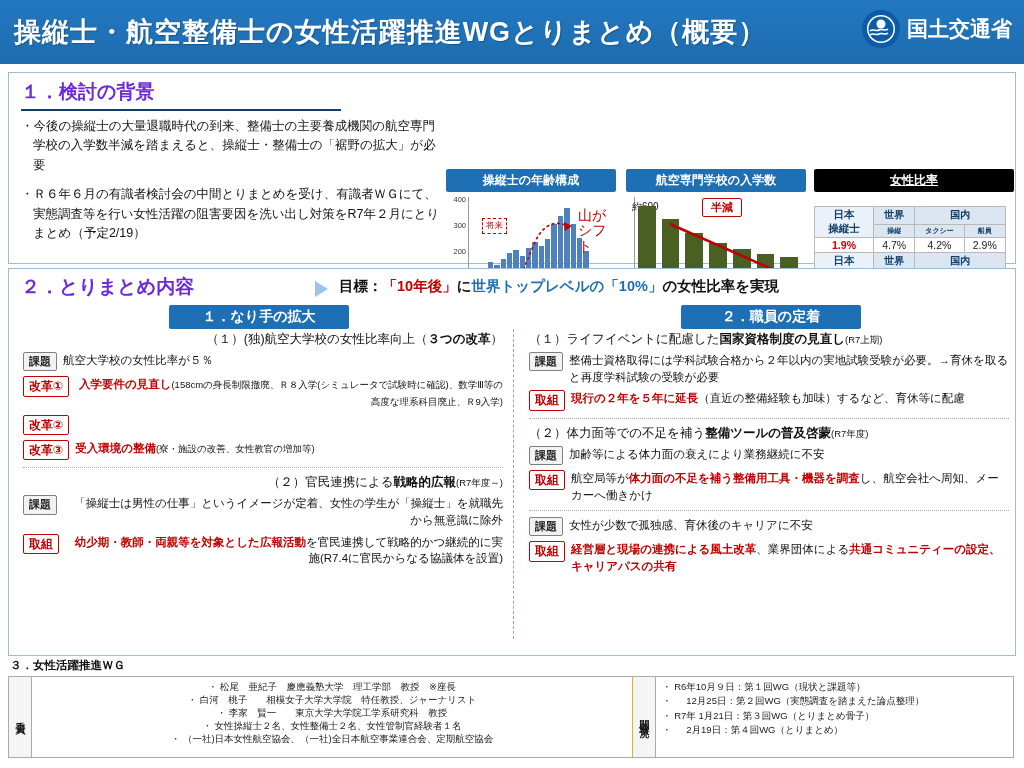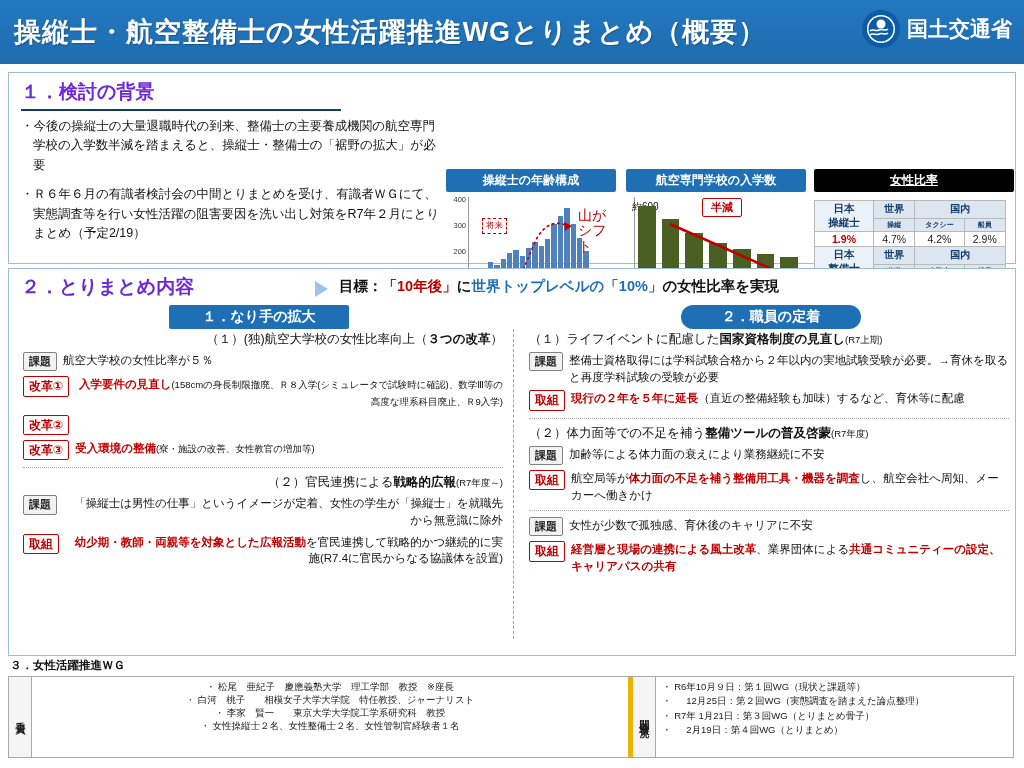--- a/index.html
+++ b/index.html
@@ -89,21 +89,21 @@
   .lbl600{position:absolute;left:6px;top:4px;font-size:10px;color:#111;}
   .halfbadge{
     position:absolute;left:76px;top:2px;background:#fff;border:1.5px solid #c00000;color:#c00000;
     font-size:11px;font-weight:bold;padding:1px 8px;border-radius:2px;
   }
   .lbl280{position:absolute;right:10px;bottom:28px;font-size:11px;font-weight:bold;color:#c00000;}
   .arrow-svg{position:absolute;left:0;top:0;width:180px;height:120px;}
 
   
   #ratioBox{left:805px;top:96px;width:200px;}
-  table.ratio{border-collapse:collapse;width:192px;margin-top:8px;font-size:10.5px;}
+  table.ratio{border-collapse:collapse;width:192px;margin-top:14px;font-size:10.5px;}
   table.ratio td,table.ratio th{border:1px solid #b9b9b9;text-align:center;padding:1px 0;}
   .rt-head{background:#dce6f1;font-weight:bold;color:#123d66;font-size:10px;}
   .rt-blue{background:#eaf1f8;font-weight:bold;color:#123d66;}
   .rt-red{color:#c00000;font-weight:bold;}
   .note-small{font-size:6.5px;color:#444;text-align:right;margin-top:2px;}
   .sub{font-size:7px;}
 
   
   .sec2{
     position:absolute;left:8px;top:268px;width:1006px;height:386px;
@@ -116,21 +116,21 @@
   .goal .blue{color:#1f6fb5;}
   .tri{
     position:absolute;left:306px;top:12px;width:0;height:0;
     border-left:13px solid #9dc3e6;border-top:8px solid transparent;border-bottom:8px solid transparent;
   }
   .colhdr{
     position:absolute;text-align:center;background:#1f6fb5;color:#fff;
     font-size:14px;font-weight:bold;padding:3px 0;border-radius:2px;
   }
   #hdrL{left:160px;top:36px;width:180px;}
-  #hdrR{left:672px;top:36px;width:180px;border-radius:12px;}
+  #hdrR{left:672px;top:36px;width:180px;}
   .colL{position:absolute;left:14px;top:62px;width:480px;text-align:right;}
   .colR{position:absolute;left:520px;top:62px;width:480px;}
   .vdiv{position:absolute;left:504px;top:60px;width:0;height:310px;border-left:1px dashed #8aa7c4;}
 
   .subttl{font-size:12.5px;color:#111;margin:0 0 4px 0;font-weight:normal;}
   .subttl b{font-weight:bold;}
   .sml{font-size:9.5px;}
   .row{display:flex;align-items:flex-start;margin-bottom:5px;}
   .chip{
     flex:0 0 auto;font-size:11px;font-weight:bold;padding:2px 5px;margin-right:6px;
@@ -148,21 +148,21 @@
     position:absolute;left:8px;top:658px;width:1006px;height:104px;
   }
   .sec3-h{font-size:11.5px;font-weight:bold;color:#111;margin:0 0 3px 2px;}
   .sec3-body{position:relative;border:1px solid #aaa;height:80px;display:flex;}
   .vlabel{
     width:22px;border-right:1px solid #aaa;display:flex;align-items:center;justify-content:center;
     font-size:10px;font-weight:bold;writing-mode:vertical-rl;letter-spacing:3px;background:#f5f5f5;
   }
   .members{flex:1;padding:3px 6px;font-size:9.5px;line-height:1.38;text-align:center;}
   .members div{white-space:nowrap;}
-  .meetings{width:380px;border-left:5px solid #eab308;display:flex;}
+  .meetings{width:380px;border-left:1px solid #eab308;display:flex;}
   .meet-list{flex:1;padding:3px 6px;font-size:9.5px;line-height:1.5;}
 </style>
 </head>
 <body>
 
 <div class="page">
 
   <div class="header">
     <div class="header-title">操縦士・航空整備士の女性活躍推進WGとりまとめ（概要）</div>
     <div class="mlit">
@@ -395,20 +395,21 @@
 
   <div class="sec3">
     <div class="sec3-h">３．女性活躍推進ＷＧ</div>
     <div class="sec3-body">
       <div class="vlabel">委員</div>
       <div class="members">
         <div>・ 松尾　亜紀子　慶應義塾大学　理工学部　教授　※座長</div>
         <div>・ 白河　桃子　　相模女子大学大学院　特任教授、ジャーナリスト</div>
         <div>・ 李家　賢一　　東京大学大学院工学系研究科　教授</div>
         <div>・ 女性操縦士２名、女性整備士２名、女性管制官経験者１名</div>
+        <div>・ （一社)日本女性航空協会、（一社)全日本航空事業連合会、定期航空協会</div>
       </div>
       <div class="meetings">
         <div class="vlabel">開催状況</div>
         <div class="meet-list">
           <div>・ R6年10月９日：第１回WG（現状と課題等）</div>
           <div>・ 　 12月25日：第２回WG（実態調査を踏まえた論点整理）</div>
           <div>・ R7年 1月21日：第３回WG（とりまとめ骨子）</div>
           <div>・ 　 2月19日：第４回WG（とりまとめ）</div>
         </div>
       </div>

